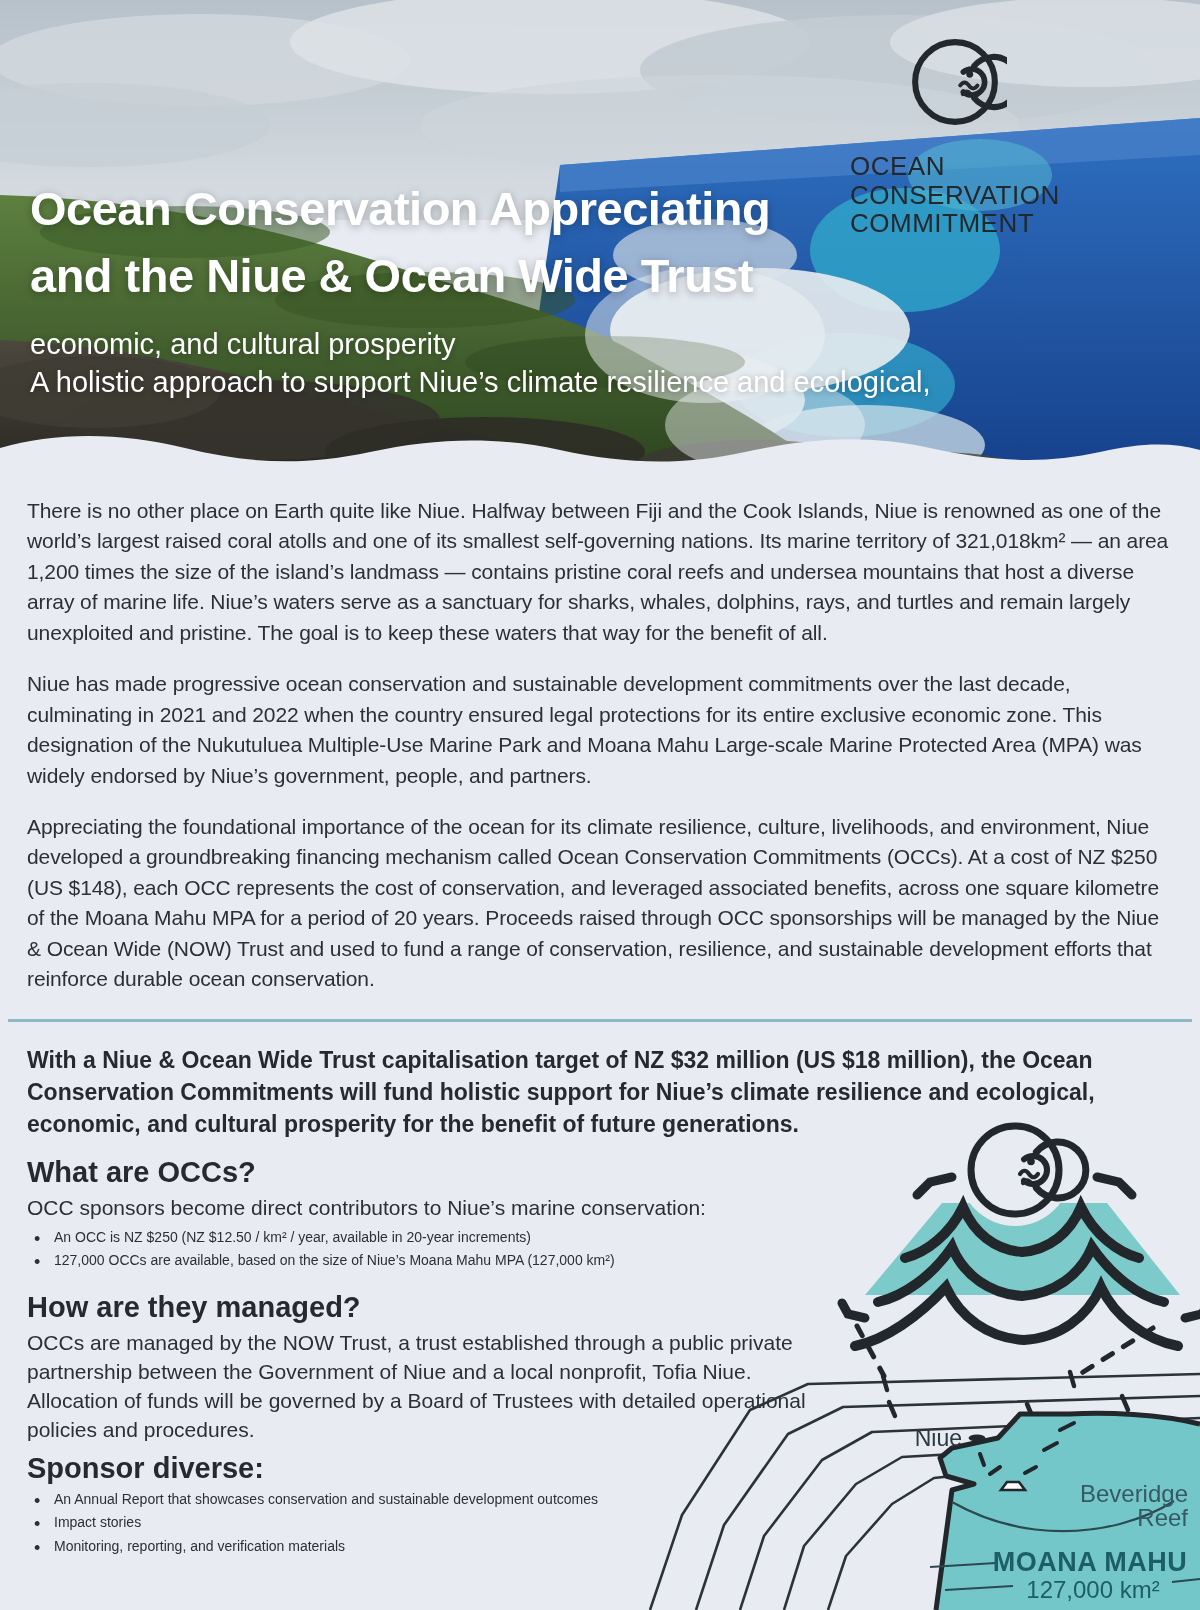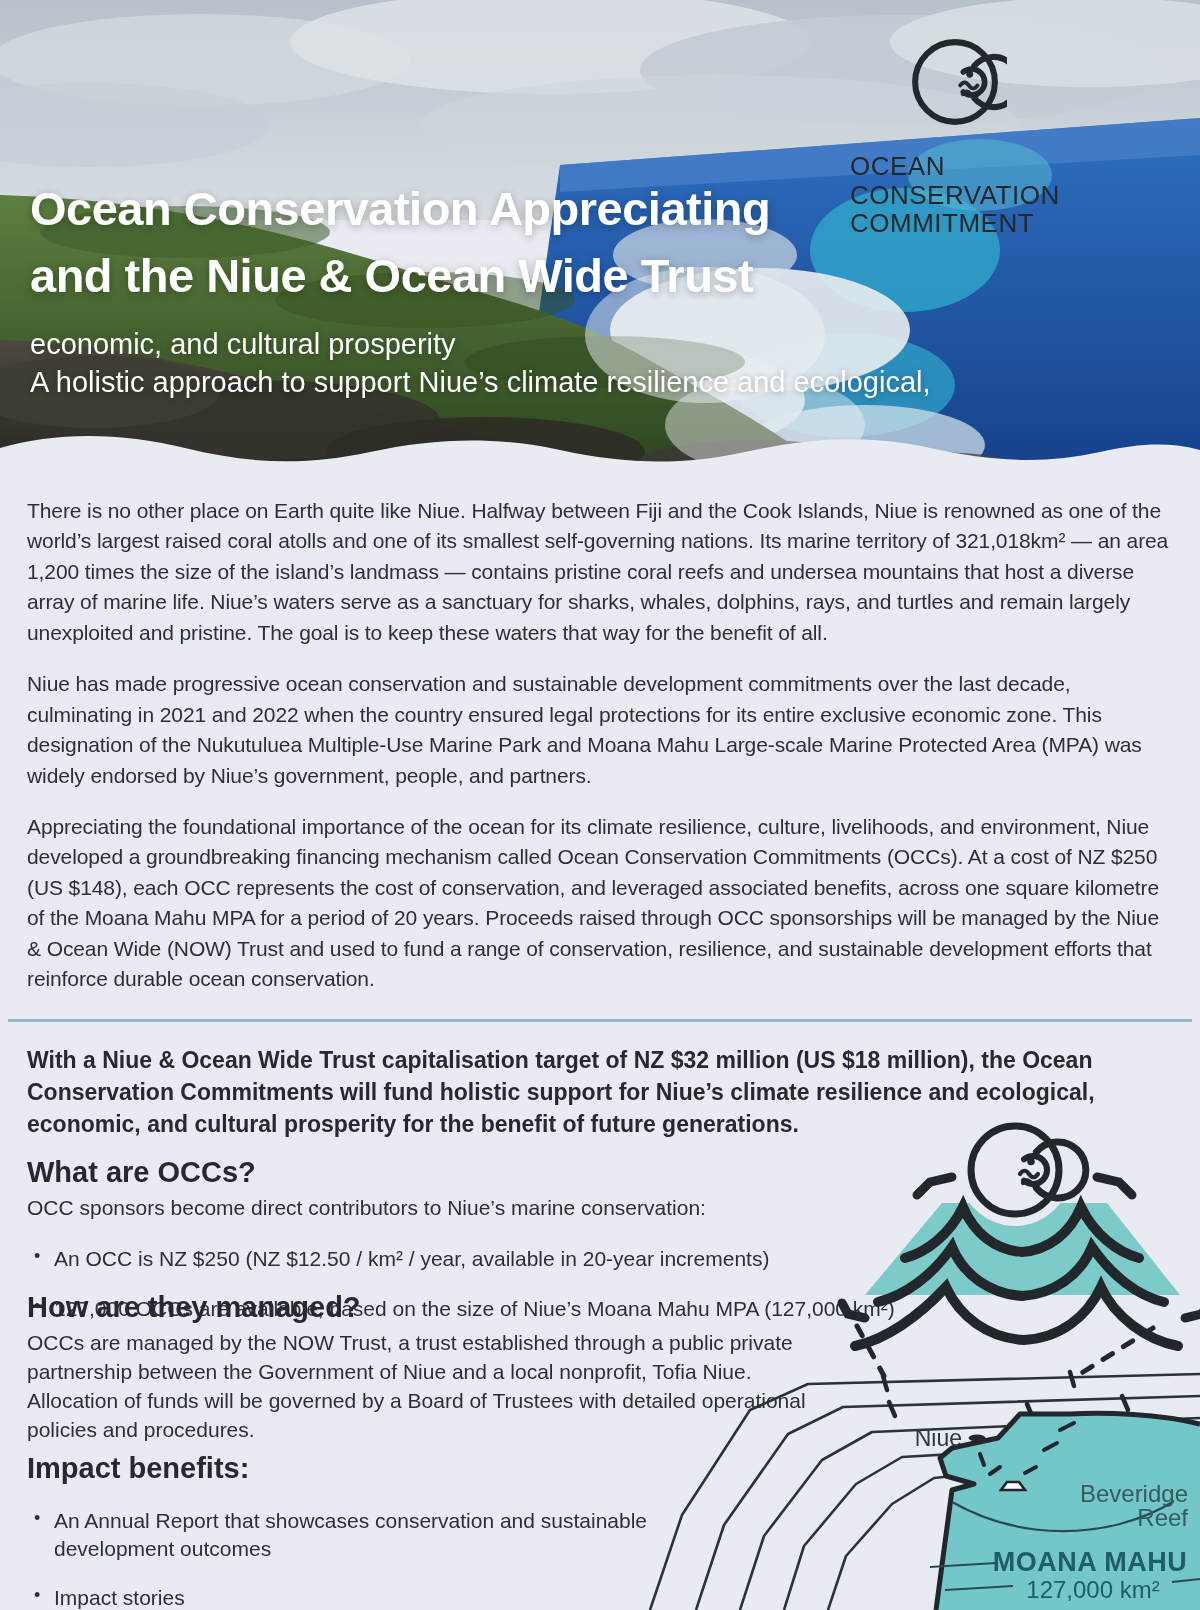--- a/index.html
+++ b/index.html
@@ -17,21 +17,21 @@
 
   
   .intro{position:absolute;left:27px;top:496px;width:1148px;font-size:21px;line-height:1.45;letter-spacing:-.1px;}
   .intro p{margin:0 0 21px 0;}
   .divider{position:absolute;left:8px;top:1011px;width:1184px;height:3px;background:#8fb9c6;border:0;}
   .highlight{position:absolute;left:27px;top:1044px;width:1080px;font-size:23px;font-weight:700;line-height:1.4;color:#26292d;}
   .section{position:absolute;left:27px;}
   .section h3{margin:0 0 5px 0;font-size:29px;font-weight:700;color:#26292d;}
   .section p{margin:0;font-size:21px;line-height:1.38;}
   .section ul{list-style:none;margin:2px 0 0 0;padding:0;}
-  .section li{position:relative;padding-left:27px;font-size:21px;line-height:1.32;margin-top:22px;}
+  .section li{position:relative;padding-left:27px;font-size:14px;line-height:1.32;margin-top:5px;}
   .section li::before{content:"•";position:absolute;left:7px;top:0;font-size:18px;color:#2c2f33;}
   .sec-what{top:1156px;width:900px;}
   .sec-managed{top:1291px;width:800px;}
   .sec-benefits{top:1452px;width:640px;}
 
   
   .occ-graphic{position:absolute;left:600px;top:1100px;width:600px;height:510px;}
 </style>
 </head>
 <body>
@@ -135,21 +135,21 @@
       <li>127,000 OCCs are available, based on the size of Niue’s Moana Mahu MPA (127,000 km²)</li>
     </ul>
   </div>
 
   <div class="section sec-managed">
     <h3>How are they managed?</h3>
     <p>OCCs are managed by the NOW Trust, a trust established through a public private partnership between the Government of Niue and a local nonprofit, Tofia Niue. Allocation of funds will be governed by a Board of Trustees with detailed operational policies and procedures.</p>
   </div>
 
   <div class="section sec-benefits">
-    <h3>Impact benefits:</h3>
+    <h3>Sponsor diverse:</h3>
     <ul>
       <li>An Annual Report that showcases conservation and sustainable development outcomes</li>
       <li>Impact stories</li>
       <li>Monitoring, reporting, and verification materials</li>
     </ul>
   </div>
 
   <svg class="occ-graphic" viewBox="0 0 600 510" aria-hidden="true">
 
     <polygon points="342,103 507,103 580,195 265,195" fill="#7ccaca"></polygon>

